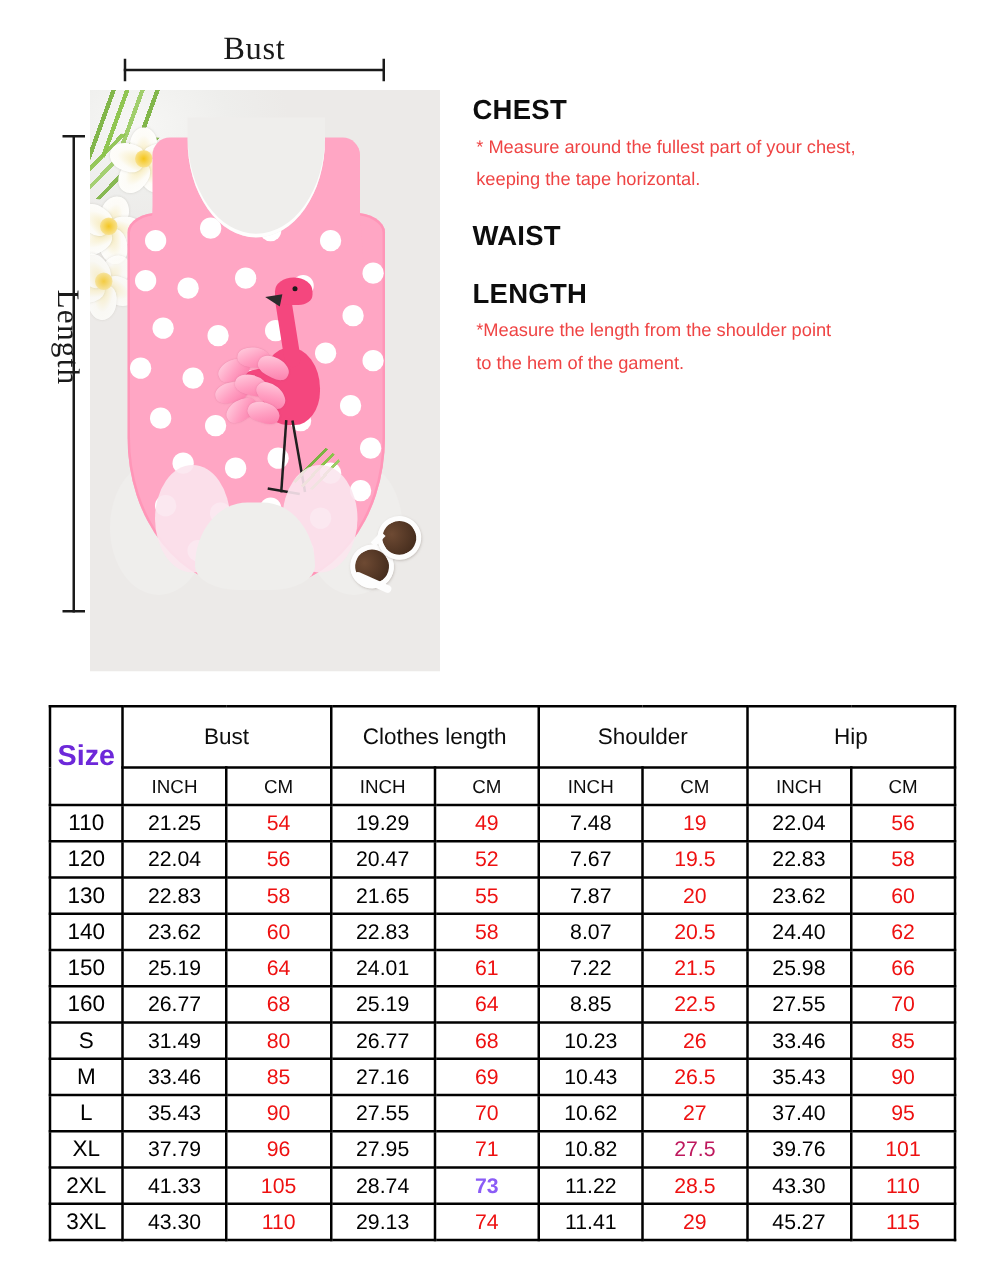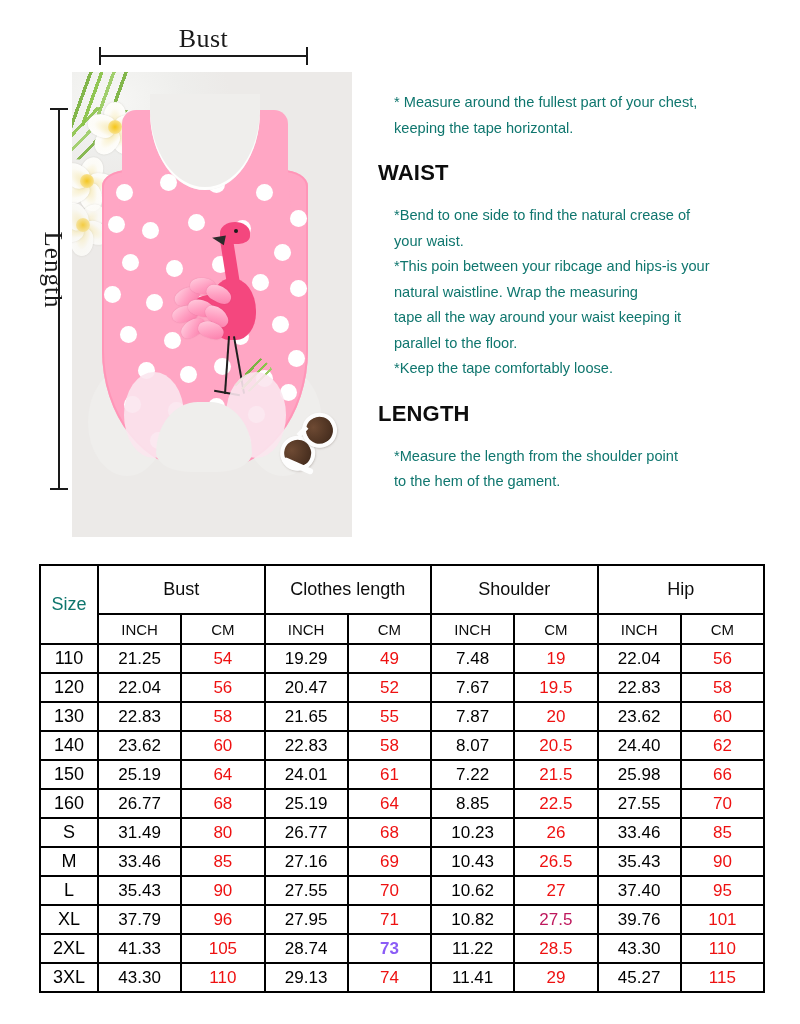--- a/index.html
+++ b/index.html
@@ -373,23 +373,23 @@
   .instr-heading {
     font-size: 22px;
     font-weight: bold;
     color: #0d0d0d;
     letter-spacing: 0.2px;
     margin: 0 0 4px 0;
     line-height: 28px;
   }
   .instr-body {
     font-size: 14.6px;
-    color: #0f766e;
+    color: #ef4444;
     line-height: 25.5px;
-    margin: 16px;
+    margin: 3px;
     white-space: pre-line;
   }
   #block-chest  { margin-bottom: 18px; }
   #block-waist  { margin-bottom: 18px; }
 
   
   #size-table-wrap {
     position: absolute;
     left: 39px;
     top: 564px;
@@ -405,22 +405,23 @@
     text-align: center;
     padding: 0;
     font-weight: normal;
   }
   #size-table th.group-head {
     font-size: 18px;
     height: 47px;
     color: #0d0d0d;
   }
   #size-table th.size-head {
-    font-size: 18px;
-    color: #0f766e;
+    font-size: 23px;
+    color: #6d28d9;
+    font-weight: bold;
   }
   #size-table th.unit-head {
     font-size: 15px;
     height: 28px;
     color: #0d0d0d;
   }
   #size-table td {
     height: 27px;
     font-size: 17px;
   }
@@ -552,32 +553,26 @@
     <div id="sunglasses">
       <div class="lens" id="lens-1"></div>
       <div class="lens" id="lens-2"></div>
       <div class="bridge"></div>
       <div class="temple"></div>
     </div>
   </div>
 
   <div id="instructions">
     <div id="block-chest">
+      <h2 class="instr-heading">CHEST</h2>
       <p class="instr-body">* Measure around the fullest part of your chest,
 keeping the tape horizontal.</p>
     </div>
     <div id="block-waist">
       <h2 class="instr-heading">WAIST</h2>
-      <p class="instr-body">*Bend to one side to find the natural crease of
-your waist.
-*This poin between your ribcage and hips-is your
-natural waistline. Wrap the measuring
-tape all the way around your waist keeping it
-parallel to the floor.
-*Keep the tape comfortably loose.</p>
     </div>
     <div id="block-length">
       <h2 class="instr-heading">LENGTH</h2>
       <p class="instr-body">*Measure the length from the shoulder point
 to the hem of the gament.</p>
     </div>
   </div>
 </div>
 
 <div id="size-table-wrap">

